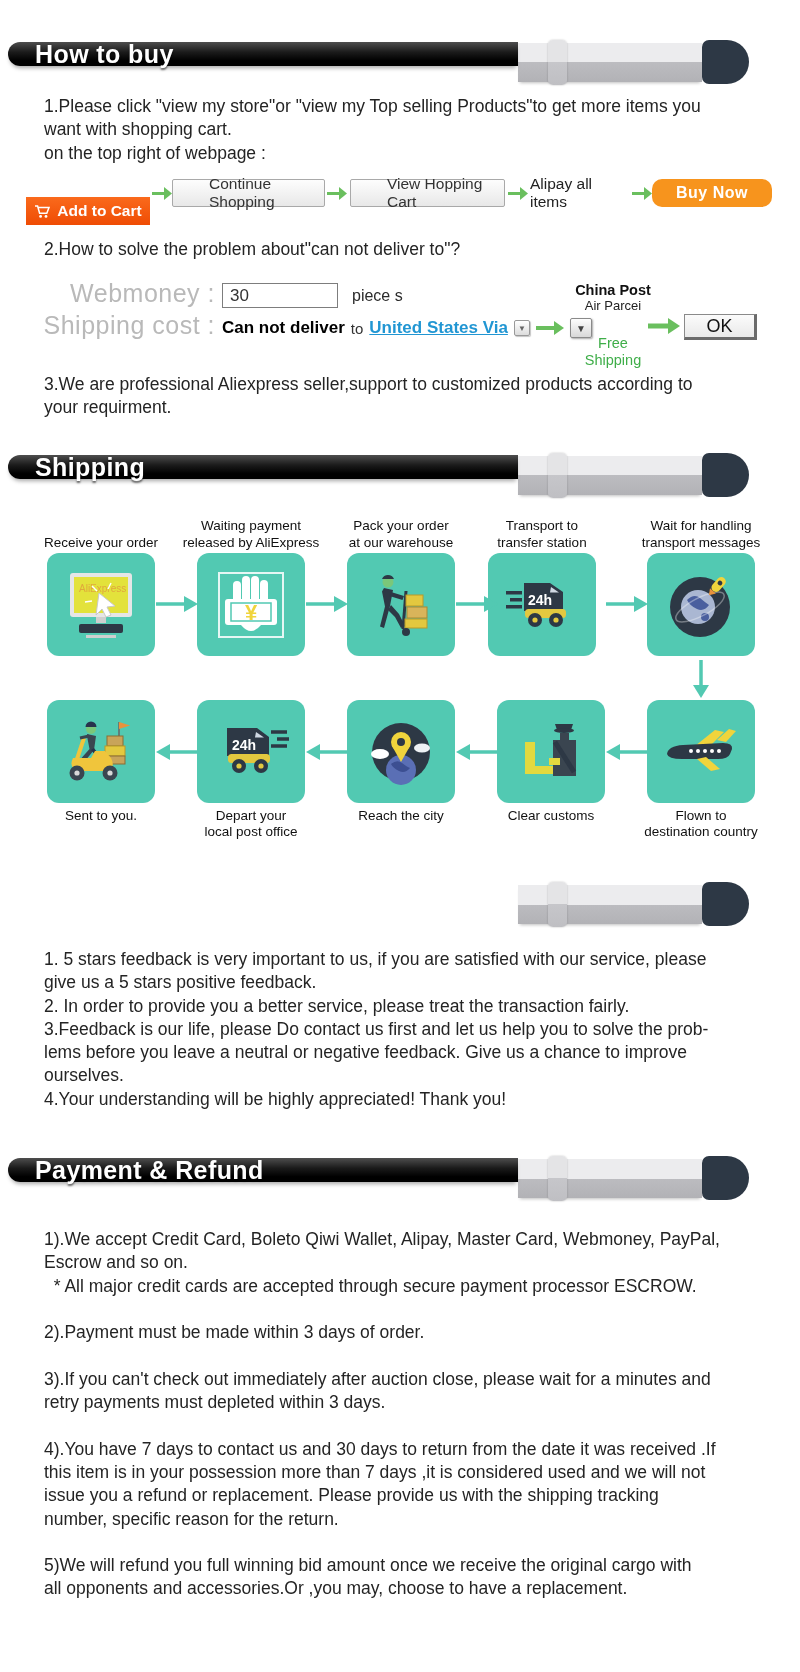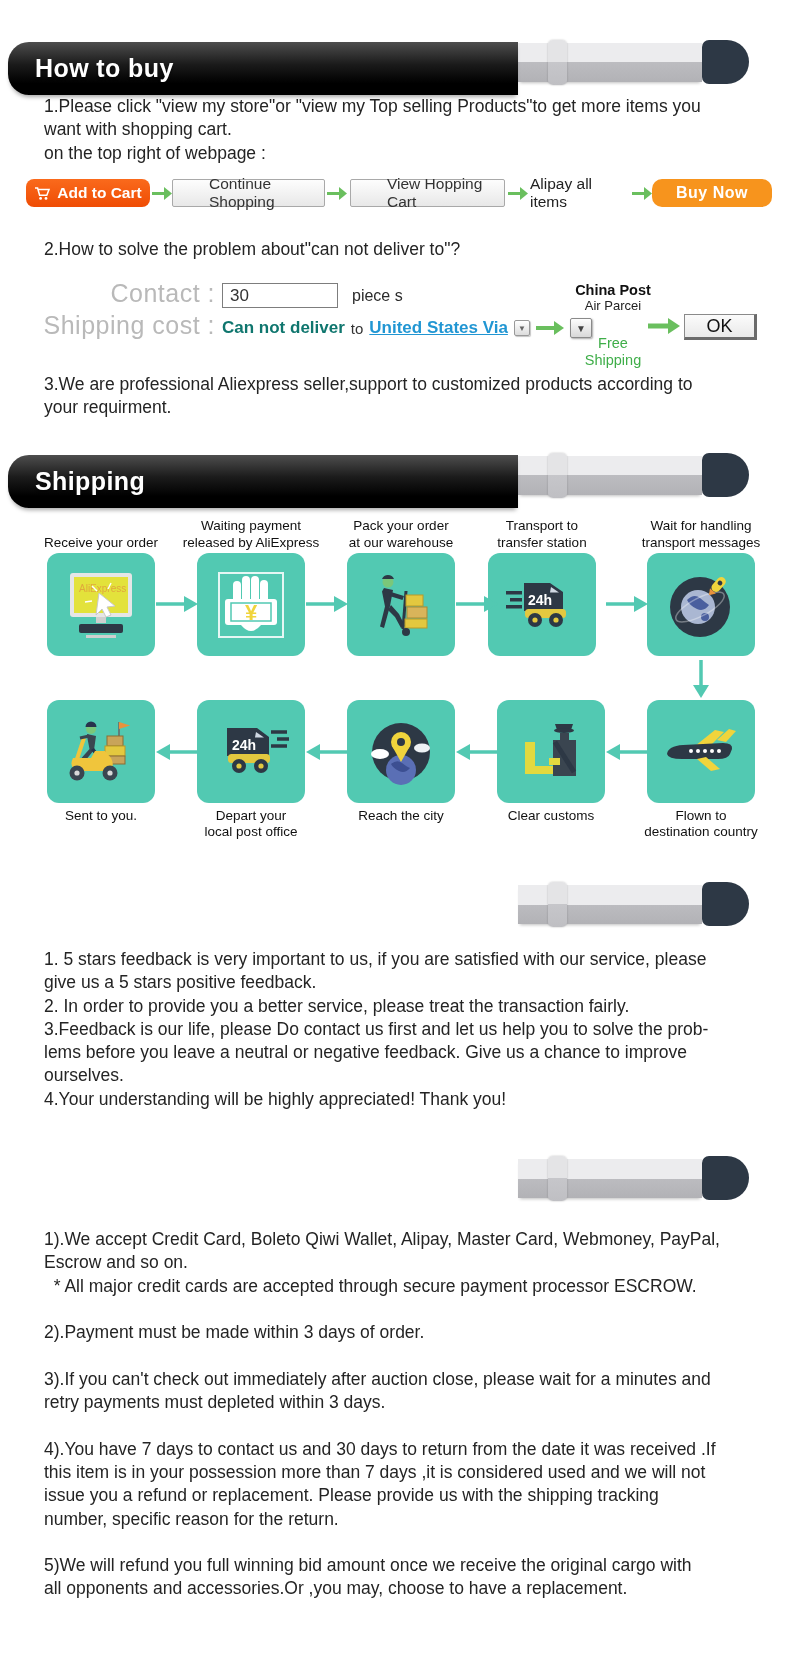--- a/index.html
+++ b/index.html
@@ -3,21 +3,21 @@
 <meta charset="utf-8">
 <style>
   * { margin:0; padding:0; box-sizing:border-box; }
   html,body { background:#ffffff; }
   body { width:800px; height:1672px; position:relative; overflow:hidden;
          font-family:"Liberation Sans", sans-serif; color:#222; }
   .abs { position:absolute; }
 
   
   .banner { position:absolute; left:8px; width:740px; height:40px; }
-  .b-black { position:absolute; left:0; top:0; width:510px; height:53px;
+  .b-black { position:absolute; left:0; top:0; width:510px; height:24px;
              border-radius:21px 0 0 21px;
              background:linear-gradient(180deg,#4e4e4e 0%,#1b1b1b 42%,#000 78%);
              box-shadow:0 4px 4px -2px rgba(0,0,0,.35);
              display:flex; align-items:center; padding-left:27px; z-index:2; }
   .b-title { color:#fff; font-size:25px; font-weight:700; letter-spacing:.4px;
              text-shadow:0 2px 2px rgba(0,0,0,.55); white-space:nowrap; }
   .b-ferrule { position:absolute; left:510px; top:1px; width:184px; height:39px;
                background:linear-gradient(180deg,#ececee 0%,#ececee 50%,#bcbcc0 50%,#b2b2b6 100%);
                box-shadow:0 3px 3px -2px rgba(0,0,0,.25); }
   .b-ring { position:absolute; left:540px; top:-2px; width:19px; height:45px; border-radius:5px;
@@ -28,38 +28,38 @@
 
   
   .para { position:absolute; left:44px; width:724px; font-size:17.5px; line-height:23.3px;
           color:#242424; white-space:pre-wrap; }
 
   
   .btnrow { position:absolute; top:179px; left:0; width:800px; height:28px; }
   .fbtn { position:absolute; top:0; height:28px; display:flex; align-items:center;
           justify-content:center; font-size:15.5px; cursor:pointer; }
   .btn-orange { background:linear-gradient(180deg,#fa6a1c,#ef4c04); color:#fff;
-                font-weight:700; border-radius:8px; gap:6px; }
+                font-weight:700; border-radius:0; gap:6px;margin-top:18px; }
   .btn-gray { background:linear-gradient(180deg,#fdfdfd,#e8e8e8); border:1px solid #a9a9a9;
               color:#333; border-radius:2px;padding-left:36px; }
   .btn-buynow { background:#f7941d; color:#fff; font-weight:700; border-radius:10px;
                 font-size:16px; letter-spacing:.5px; }
   .flow-arrow { position:absolute; top:8px; }
 
   
   .form { position:absolute; top:270px; left:0; width:800px; height:105px; }
   .glabel { position:absolute; left:0; width:215px; text-align:right; color:#b9b9b9;
             font-size:25px; letter-spacing:.5px; white-space:nowrap; }
   .q-input { position:absolute; left:222px; top:13px; width:116px; height:25px;
              border:1.5px solid #7d7d7d; font-size:17px; padding-left:7px;
              font-family:"Liberation Sans",sans-serif; color:#333; background:#fff; }
   .q-unit { position:absolute; left:352px; top:17px; font-size:16px; color:#2b2b2b; }
   .s-row { position:absolute; left:222px; top:46px; height:24px; display:flex;
            align-items:center; gap:6px; white-space:nowrap; }
-  .err { color:#0f766e; font-weight:700; font-size:17px; }
+  .err { color:#000000; font-weight:700; font-size:17px; }
   .toword { font-size:15px; color:#333; }
   .dest { color:#2196d3; font-weight:700; font-size:17px; text-decoration:underline; cursor:pointer; }
   .mini-dd { width:16px; height:16px; border:1px solid #999; border-radius:2px;
              background:linear-gradient(180deg,#fff,#dcdcdc); color:#666; font-size:8px;
              display:flex; align-items:center; justify-content:center;
              box-shadow:1px 1px 1px #c5c5c5; cursor:pointer; }
   .big-dd { width:22px; height:20px; border:1px solid #8a8a8a; border-radius:2px;
             background:linear-gradient(180deg,#fdfdfd,#d8d8d8); color:#444; font-size:10px;
             display:flex; align-items:center; justify-content:center;
             box-shadow:1px 1px 2px #a9a9a9; cursor:pointer; }
@@ -135,21 +135,21 @@
       <path d="M12 0 L20 6.5 L12 13z" fill="#6abf5e"></path>
   </svg>
   <div class="fbtn btn-buynow" style="left:652px;width:120px">
     <span>Buy Now</span>
   </div>
 </div>
 
 <div class="para" style="top:238px">2.How to solve the problem about"can not deliver to"?</div>
 
 <div class="form">
-  <div class="glabel" style="top:9px">Contact :</div>
+  <div class="glabel" style="top:9px">Webmoney :</div>
   <input class="q-input" value="30" style="">
   <div class="q-unit">piece s</div>
 
   <div class="glabel" style="top:41px">Shipping cost :</div>
   <div class="s-row">
     <span class="err">Can not deliver</span>
     <span class="toword">to</span>
     <span class="dest">United States Via</span>
     <span class="mini-dd">▼</span>
     <svg width="28" height="14" viewBox="0 0 28 14">
@@ -408,20 +408,23 @@
 
 <div class="para" style="top:948px">1. 5 stars feedback is very important to us, if you are satisfied with our service, please
 give us a 5 stars positive feedback.
 2. In order to provide you a better service, please treat the transaction fairly.
 3.Feedback is our life, please Do contact us first and let us help you to solve the prob-
 lems before you leave a neutral or negative feedback. Give us a chance to improve
 ourselves.
 4.Your understanding will be highly appreciated! Thank you!</div>
 
 <div class="banner" style="top:1158px">
+  <div class="b-black">
+    <span class="b-title">Payment &amp; Refund</span>
+  </div>
   <div class="b-ferrule"></div>
   <div class="b-ring"></div>
   <div class="b-tip"></div>
 </div>
 
 <div class="para" style="top:1228px">1).We accept Credit Card, Boleto Qiwi Wallet, Alipay, Master Card, Webmoney, PayPal,
 Escrow and so on.
   * All major credit cards are accepted through secure payment processor ESCROW.
 
 2).Payment must be made within 3 days of order.

